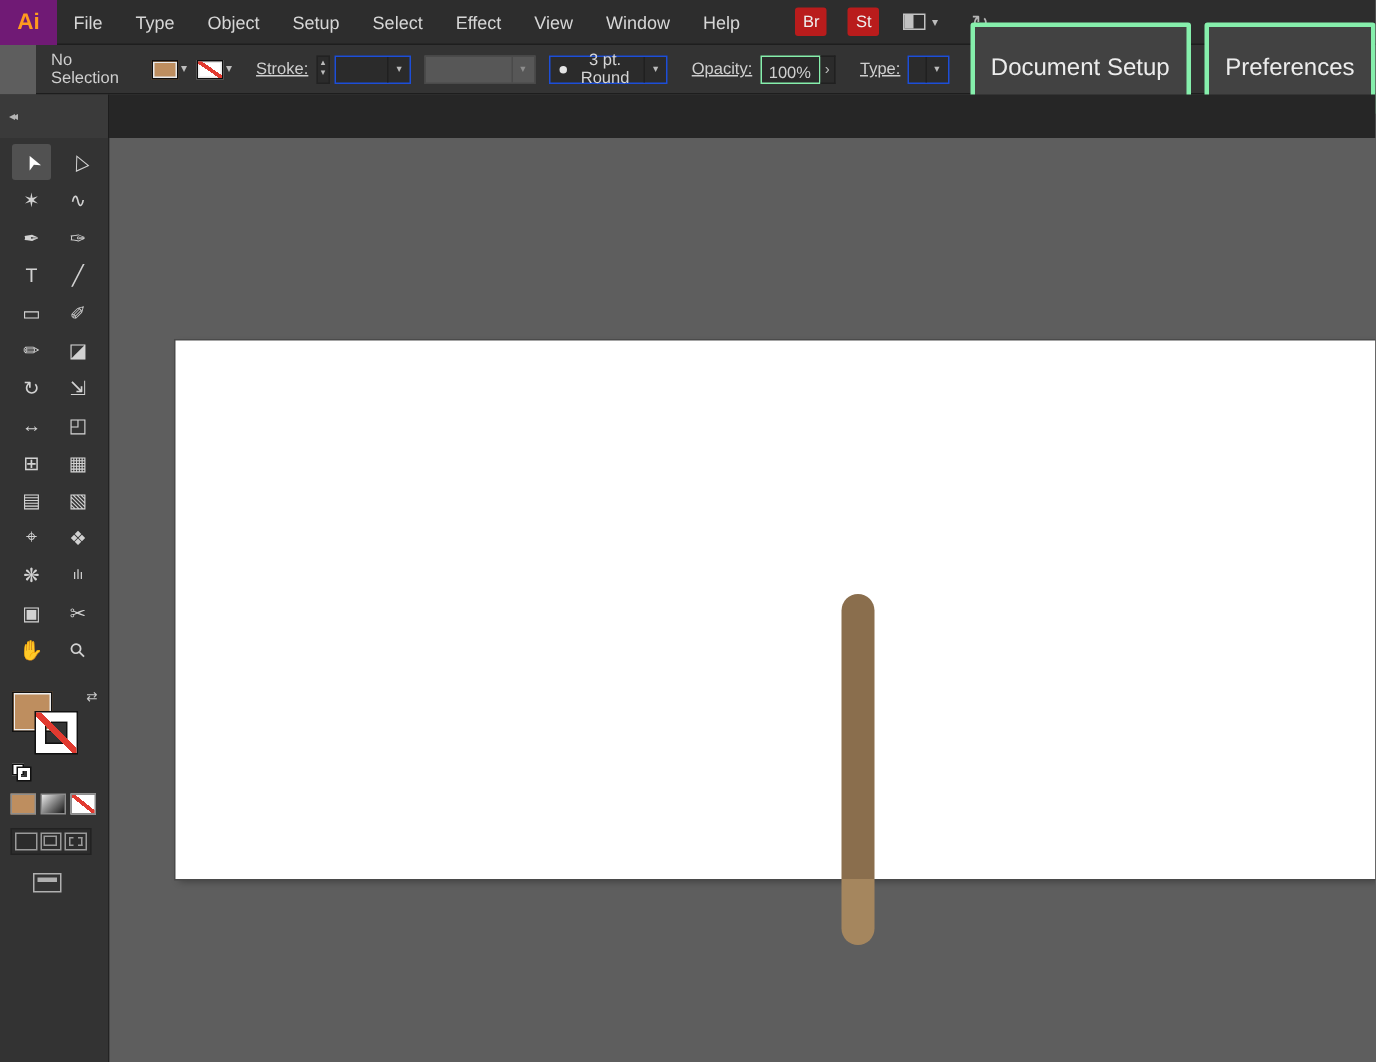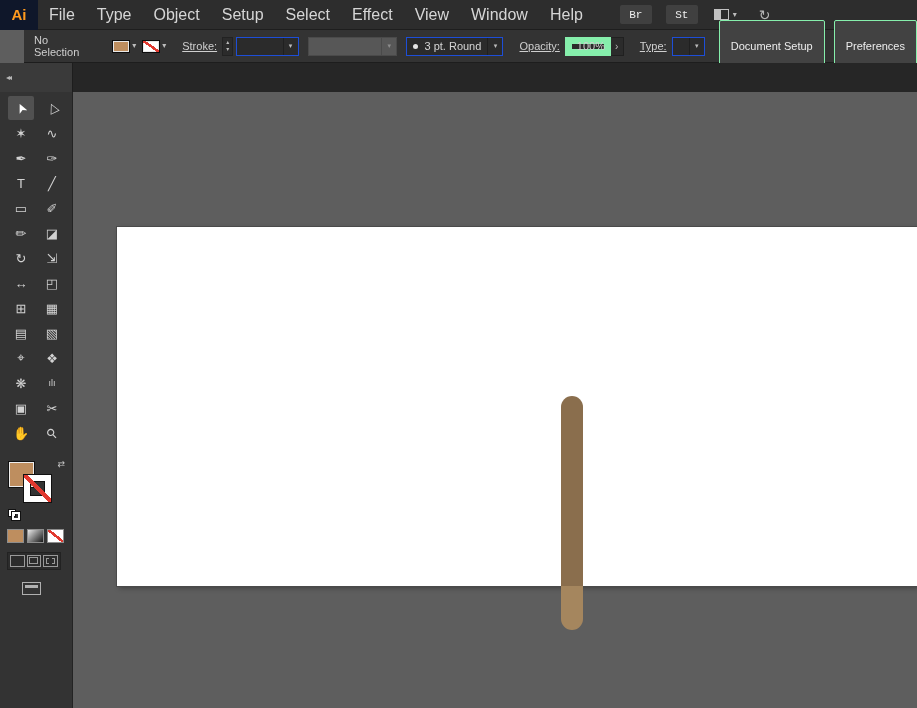--- a/index.html
+++ b/index.html
@@ -3,24 +3,24 @@
 <meta charset="utf-8">
 <style>
   html,body{margin:0;padding:0;width:917px;height:708px;overflow:hidden;
     font-family:"Liberation Sans", sans-serif; background:#5e5e5e; position:relative;}
   *{box-sizing:border-box;}
 
   
   .menubar{position:absolute;top:0;left:0;right:0;height:30px;background:#2d2d2d;
     border-bottom:1px solid #1e1e1e;display:flex;align-items:center;}
   .logo{width:38px;height:30px;display:flex;align-items:center;justify-content:center;
-    color:#ff9a1e;font-weight:bold;font-size:15px;background:#0f172a;}
-  .menu-item{color:#d6d6d6;font-size:16px;padding:0 11px;height:18px;display:flex;align-items:center;cursor:default;}
-  .badge{width:32px;height:19px;background:#404040;color:#efefef;font-size:11px;border-radius:2px;
-    display:flex;align-items:center;justify-content:center;font-family:Liberation Mono, monospace;}
+    color:#ff9a1e;font-weight:bold;font-size:15px;background:#701a75;}
+  .menu-item{color:#d6d6d6;font-size:12px;padding:0 11px;height:18px;display:flex;align-items:center;cursor:default;}
+  .badge{width:21px;height:19px;background:#b91c1c;color:#efefef;font-size:11px;border-radius:2px;
+    display:flex;align-items:center;justify-content:center;}
   .badge.br{margin-left:26px;}
   .badge.st{margin-left:14px;}
   .ws{display:flex;align-items:center;margin-left:16px;gap:4px;}
   .ws-icon{width:15px;height:11px;border:1px solid #c2c2c2;position:relative;display:inline-block;}
   .ws-icon::before{content:"";position:absolute;left:0;top:0;bottom:0;width:6px;background:#c2c2c2;}
   .chev{color:#bdbdbd;font-size:8px;line-height:1;}
   .sync{color:#b5b5b5;font-size:14px;margin-left:22px;}
 
   
   .controlbar{position:absolute;top:30px;left:0;right:0;height:33px;background:#333333;
@@ -35,27 +35,27 @@
   .stepper{margin-left:5px;width:12px;height:19px;border:1px solid #222;background:#2b2b2b;
     display:flex;flex-direction:column;align-items:center;justify-content:center;font-size:6px;color:#bbb;line-height:1.2;}
   .dd{height:19px;background:#2b2b2b;border:1px solid #1d4ed8;display:flex;align-items:center;color:#d5d5d5;}
   .dd .dd-chev{width:15px;align-self:stretch;border-left:1px solid #202020;display:flex;align-items:center;justify-content:center;font-size:7px;color:#bbb;}
   .dd-weight{width:68px;margin-left:3px;justify-content:flex-end;}
   .dd-profile{width:98px;margin-left:9px;background:#575757;border-color:#4a4a4a;}
   .dd-profile .dd-chev{color:#8d8d8d;border-left-color:#4a4a4a;}
   .brush{margin-left:9px;width:106px;}
   .brush .bname{flex:1;text-align:center;}
   .bdot{width:5px;height:5px;border-radius:50%;background:#e5e5e5;margin-left:6px;}
-  .field{height:19px;background:#2b2b2b;border:7px solid #86efac;display:flex;align-items:center;padding:0 5px;margin-left:5px;}
+  .field{height:19px;background:#2b2b2b;border:1px solid #86efac;display:flex;align-items:flex-end;padding:0 5px;margin-left:5px;}
   .opacity-field{width:46px;}
   .arrowbtn{width:14px;height:19px;border:1px solid #202020;border-left:none;background:#2b2b2b;
     display:flex;align-items:center;justify-content:center;color:#bbb;font-size:10px;}
   .dd-style{width:36px;margin-left:5px;justify-content:flex-end;}
-  .btn{margin-left:14px;padding:19px 11px;border:1px solid #86efac;border-radius:2px;background:#424242;
-    color:#ececec;font-size:11px;white-space:nowrap;}
+  .btn{margin-left:14px;padding:19px 11px;border:3px solid #86efac;border-radius:2px;background:#424242;
+    color:#ececec;font-size:16px;white-space:nowrap;}
   .btn.pref{margin-left:9px;}
 
   
   .tabbar{position:absolute;top:63px;left:0;right:0;height:29px;background:#262626;display:flex;align-items:stretch;}
   .panel-head{width:73px;background:#3a3a3a;border-right:1px solid #1d1d1d;display:flex;align-items:center;
     padding-left:6px;color:#b5b5b5;font-size:8px;letter-spacing:-2px;}
   .doc-tab{margin-left:12px;display:flex;align-items:center;background:#3a3a3a;color:#d8d8d8;font-size:11px;
     padding:0 11px;border-right:1px solid #1d1d1d;gap:10px;}
   .tab-close{color:#a8a8a8;font-size:10px;}
 

